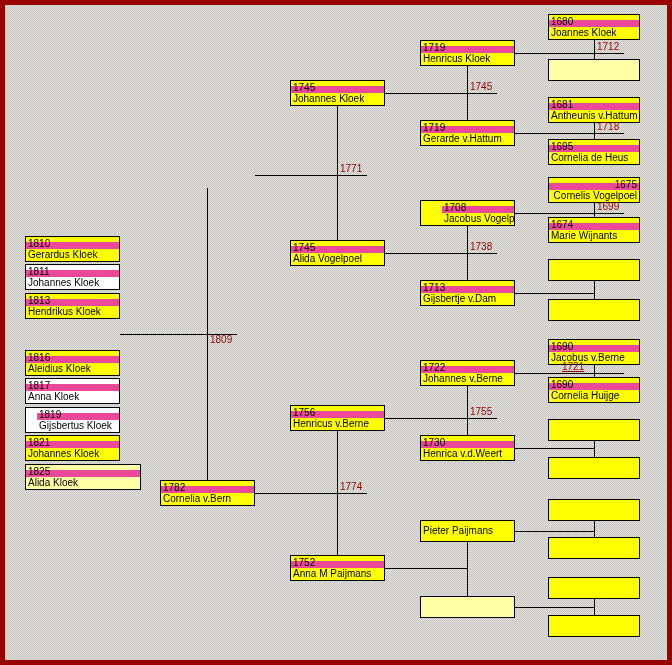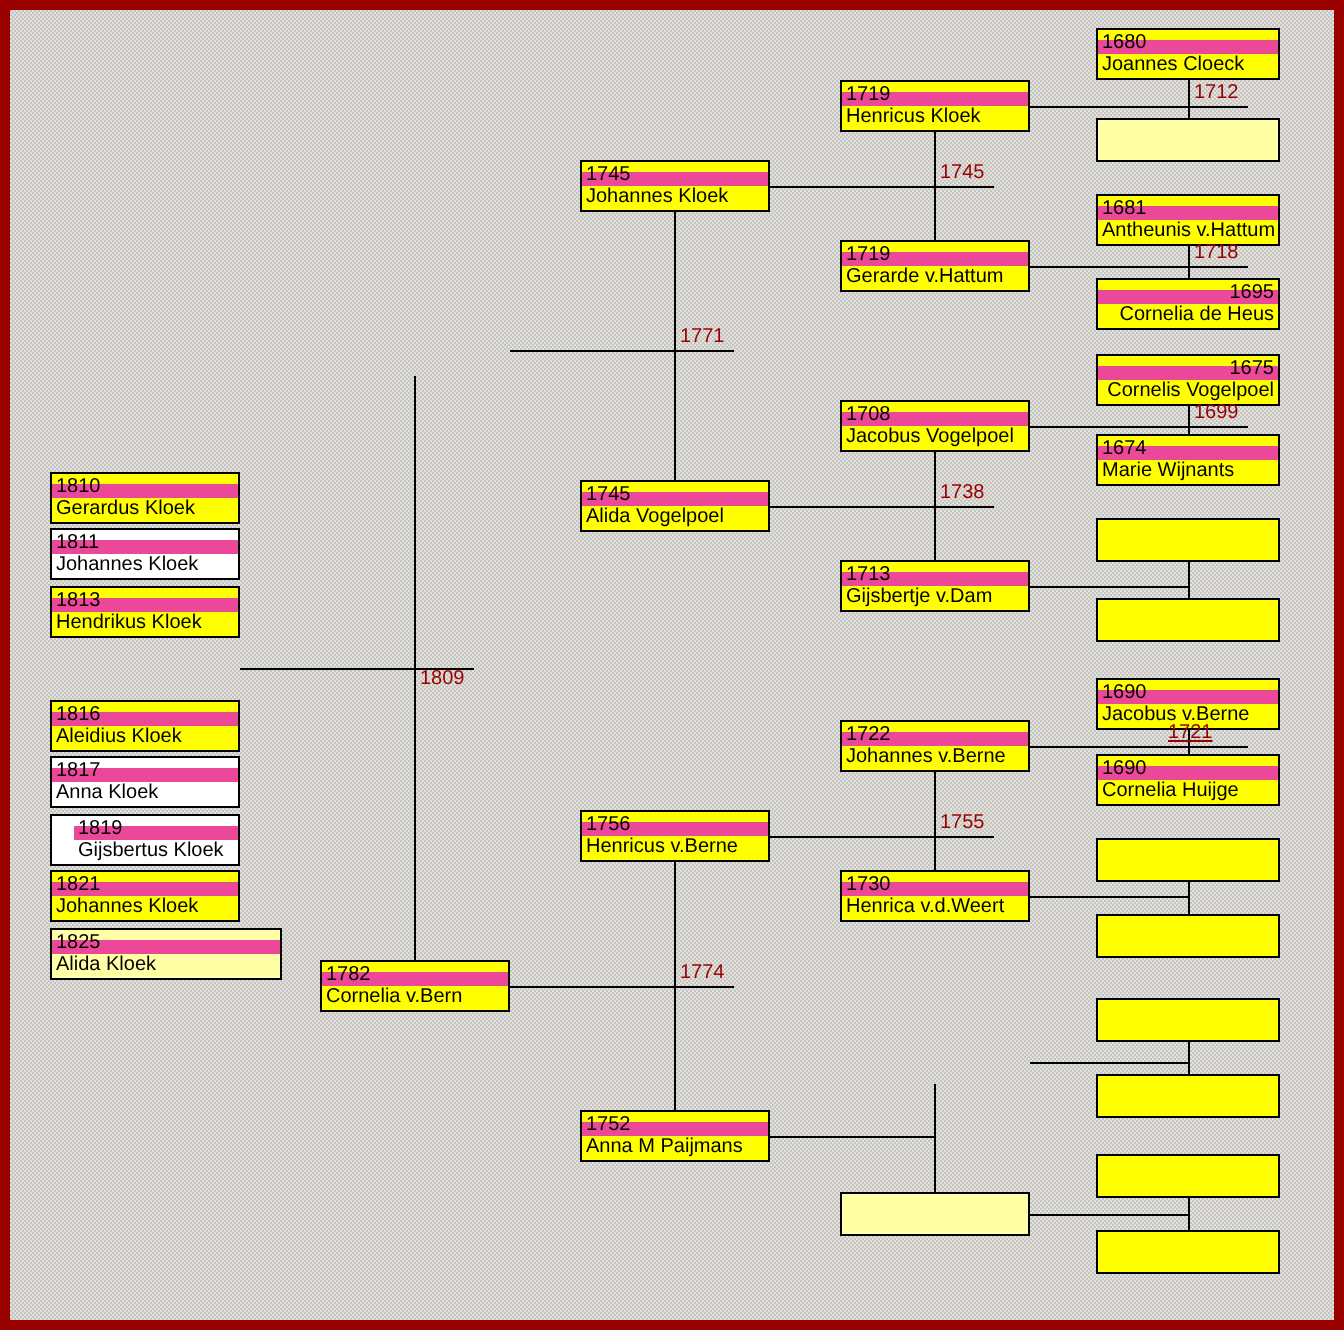--- a/index.html
+++ b/index.html
@@ -101,47 +101,50 @@
       <div class="nm">Anna M Paijmans</div>
     </div>
     <div class="pbox" style="left: 420px; top: 40px; width: 95px; height: 26px; background-color: rgb(255, 255, 0);">
       <div class="yr">1719</div>
       <div class="nm">Henricus Kloek</div>
     </div>
     <div class="pbox" style="left: 420px; top: 120px; width: 95px; height: 26px; background-color: rgb(255, 255, 0);">
       <div class="yr">1719</div>
       <div class="nm">Gerarde v.Hattum</div>
     </div>
-    <div class="pbox" style="left: 420px; top: 200px; width: 95px; height: 26px; background-color: rgb(255, 255, 0);">
+    <div class="pbox" style="left: 420px; top: 200px; width: 95px; height: 26px; background-color: rgb(255, 255, 0); padding-left: 21px;">
       <div class="yr">1708</div>
       <div class="nm">Jacobus Vogelpoel</div>
     </div>
     <div class="pbox" style="left: 420px; top: 280px; width: 95px; height: 26px; background-color: rgb(255, 255, 0);">
       <div class="yr">1713</div>
       <div class="nm">Gijsbertje v.Dam</div>
     </div>
     <div class="pbox" style="left: 420px; top: 360px; width: 95px; height: 26px; background-color: rgb(255, 255, 0);">
       <div class="yr">1722</div>
       <div class="nm">Johannes v.Berne</div>
     </div>
     <div class="pbox" style="left: 420px; top: 435px; width: 95px; height: 26px; background-color: rgb(255, 255, 0);">
       <div class="yr">1730</div>
       <div class="nm">Henrica v.d.Weert</div>
     </div>
+    <div class="pbox" style="left: 420px; top: 520px; width: 95px; height: 22px; background-color: rgb(255, 255, 0);">
+      <div class="nm only">Pieter Paijmans</div>
+    </div>
     <div class="pbox" style="left: 420px; top: 596px; width: 95px; height: 22px; background-color: rgb(255, 255, 166);"></div>
     <div class="pbox" style="left: 548px; top: 14px; width: 92px; height: 26px; background-color: rgb(255, 255, 0);">
       <div class="yr">1680</div>
-      <div class="nm">Joannes Cloeck</div>
+      <div class="nm">Joannes Kloek</div>
     </div>
     <div class="pbox" style="left: 548px; top: 59px; width: 92px; height: 22px; background-color: rgb(255, 255, 166);"></div>
     <div class="pbox" style="left: 548px; top: 97px; width: 92px; height: 26px; background-color: rgb(255, 255, 0);">
       <div class="yr">1681</div>
       <div class="nm">Antheunis v.Hattum</div>
     </div>
-    <div class="pbox" style="left: 548px; top: 139px; width: 92px; height: 26px; background-color: rgb(255, 255, 0); text-align: right;">
+    <div class="pbox" style="left: 548px; top: 139px; width: 92px; height: 26px; background-color: rgb(255, 255, 0);">
       <div class="yr">1695</div>
       <div class="nm">Cornelia de Heus</div>
     </div>
     <div class="pbox" style="left: 548px; top: 177px; width: 92px; height: 26px; background-color: rgb(255, 255, 0); text-align: right;">
       <div class="yr">1675</div>
       <div class="nm">Cornelis Vogelpoel</div>
     </div>
     <div class="pbox" style="left: 548px; top: 217px; width: 92px; height: 26px; background-color: rgb(255, 255, 0);">
       <div class="yr">1674</div>
       <div class="nm">Marie Wijnants</div>
@@ -188,21 +191,21 @@
     <div class="vline" style="left: 594px; top: 123px; height: 16px;"></div>
     <div class="hline" style="left: 515px; top: 133px; width: 109px;"></div>
     <div class="mlabel" style="left: 597px; top: 121px;">1718</div>
     <div class="vline" style="left: 594px; top: 203px; height: 14px;"></div>
     <div class="hline" style="left: 515px; top: 213px; width: 109px;"></div>
     <div class="mlabel" style="left: 597px; top: 201px;">1699</div>
     <div class="vline" style="left: 594px; top: 281px; height: 18px;"></div>
     <div class="hline" style="left: 515px; top: 293px; width: 80px;"></div>
     <div class="vline" style="left: 594px; top: 365px; height: 12px;"></div>
     <div class="hline" style="left: 515px; top: 373px; width: 109px;"></div>
-    <div class="mlabel" style="left: 584px; top: 361px; text-decoration: underline;">1721</div>
+    <div class="mlabel" style="left: 562px; top: 361px; text-decoration: underline;">1721</div>
     <div class="vline" style="left: 594px; top: 441px; height: 16px;"></div>
     <div class="hline" style="left: 515px; top: 448px; width: 80px;"></div>
     <div class="vline" style="left: 594px; top: 521px; height: 16px;"></div>
     <div class="hline" style="left: 515px; top: 531px; width: 80px;"></div>
     <div class="vline" style="left: 594px; top: 599px; height: 16px;"></div>
     <div class="hline" style="left: 515px; top: 607px; width: 80px;"></div>
   </div>
 <div class="frame"></div>
 
 </body></html>

